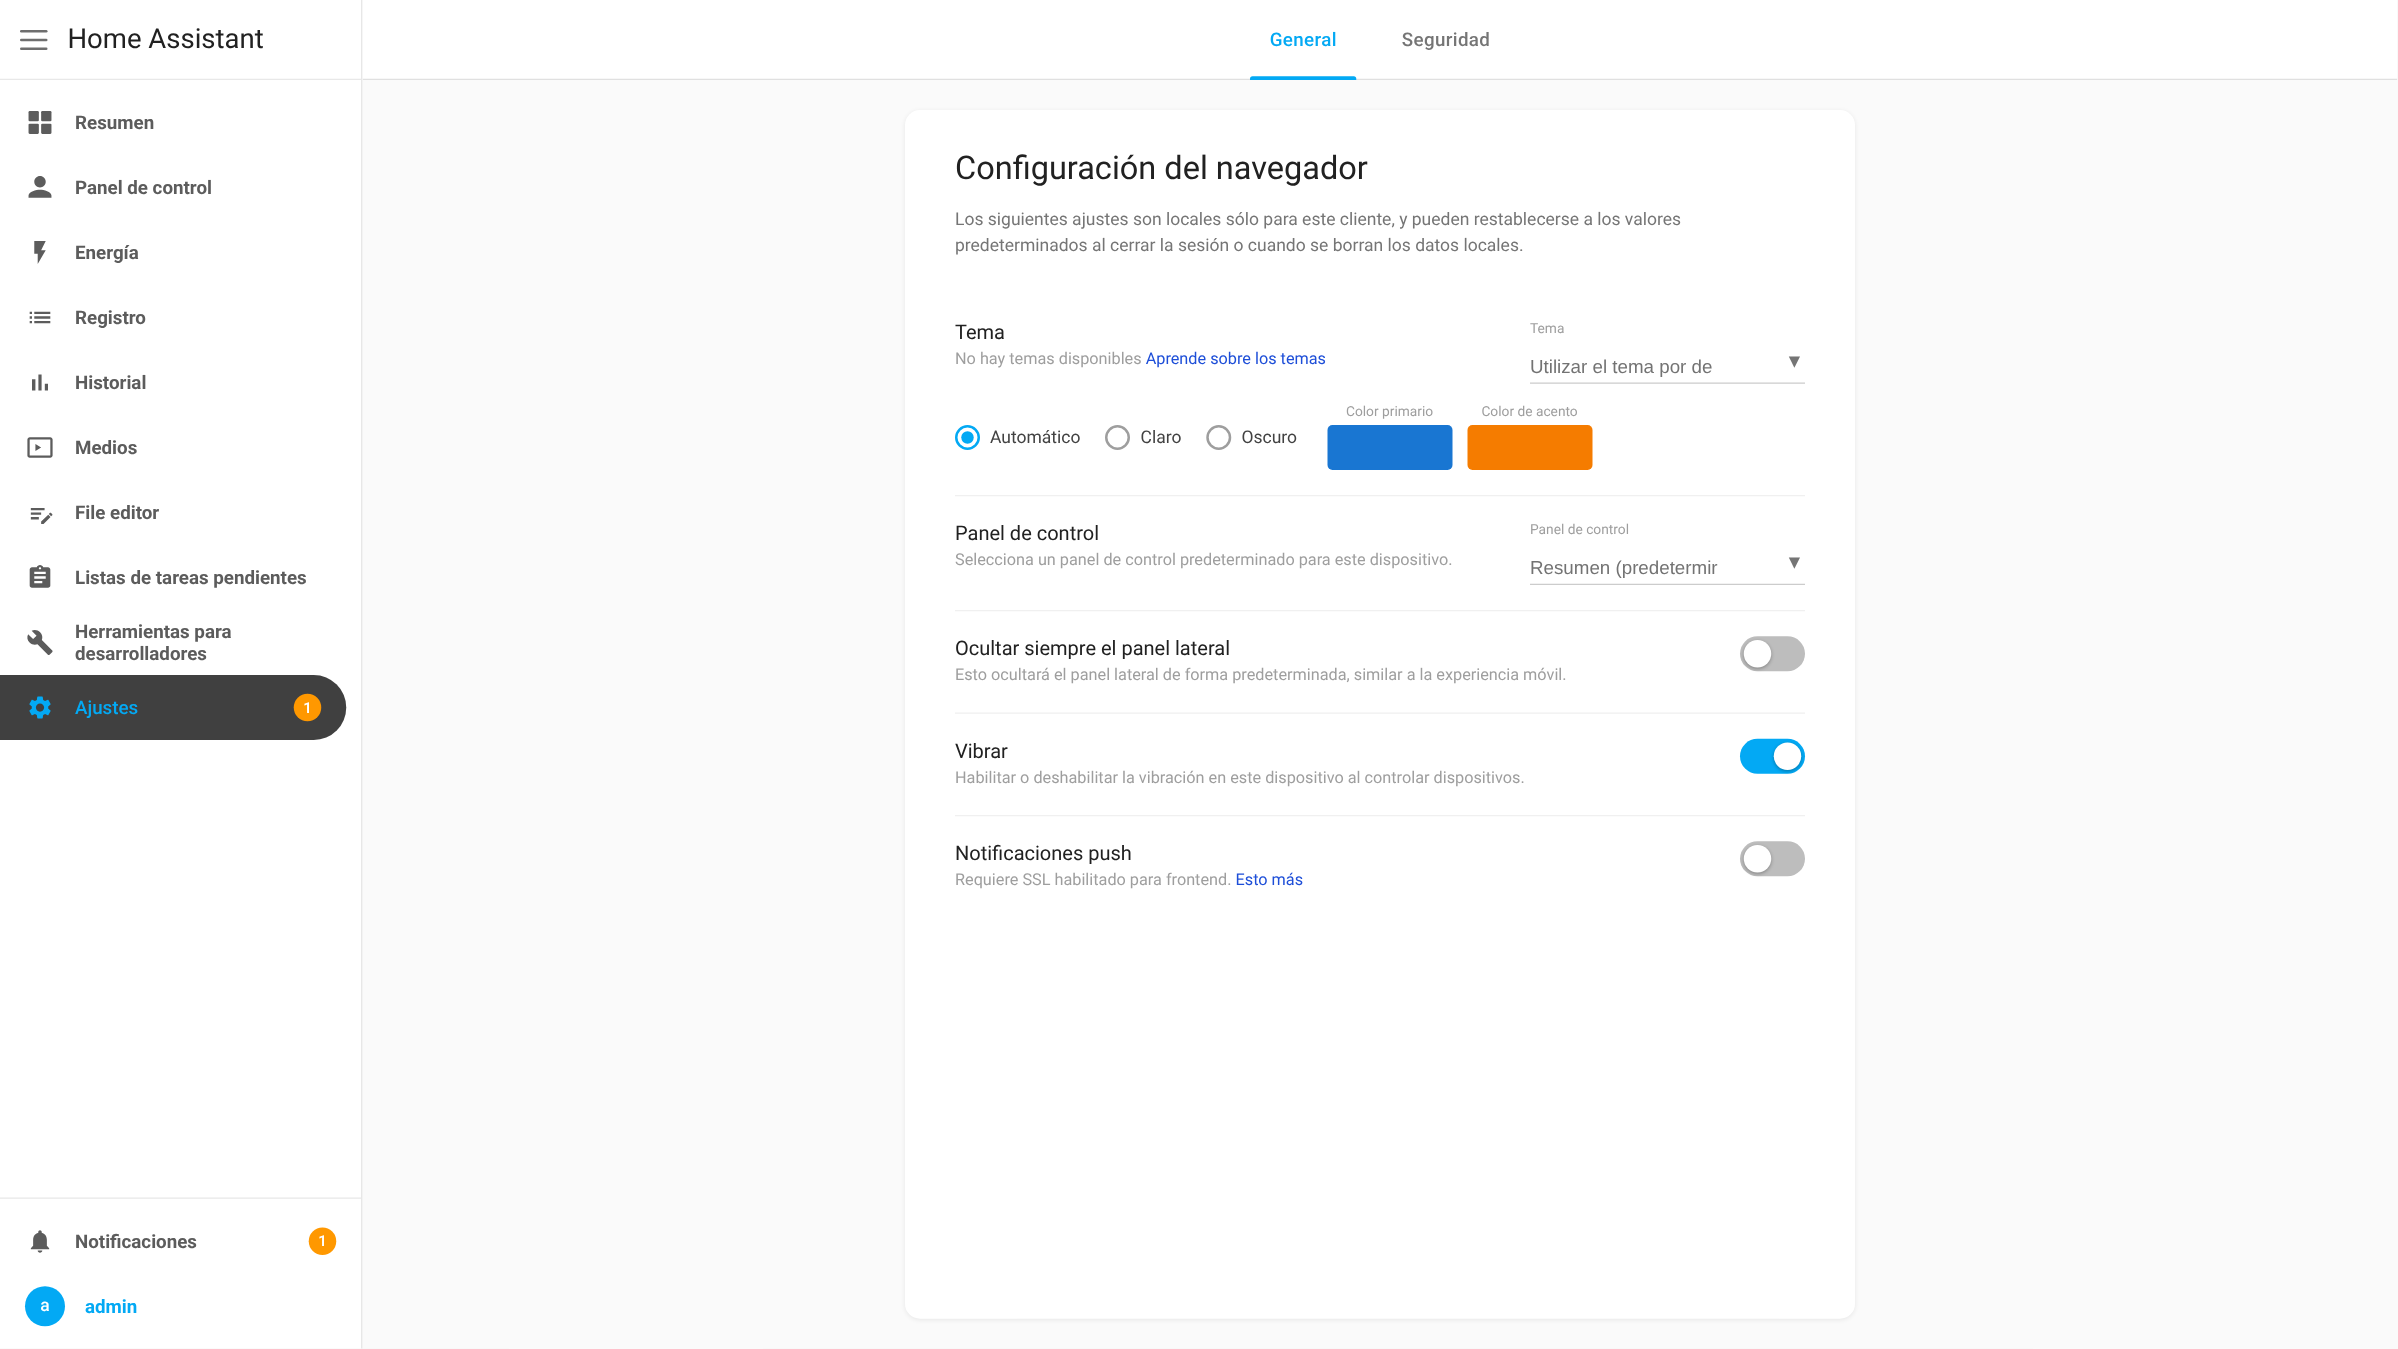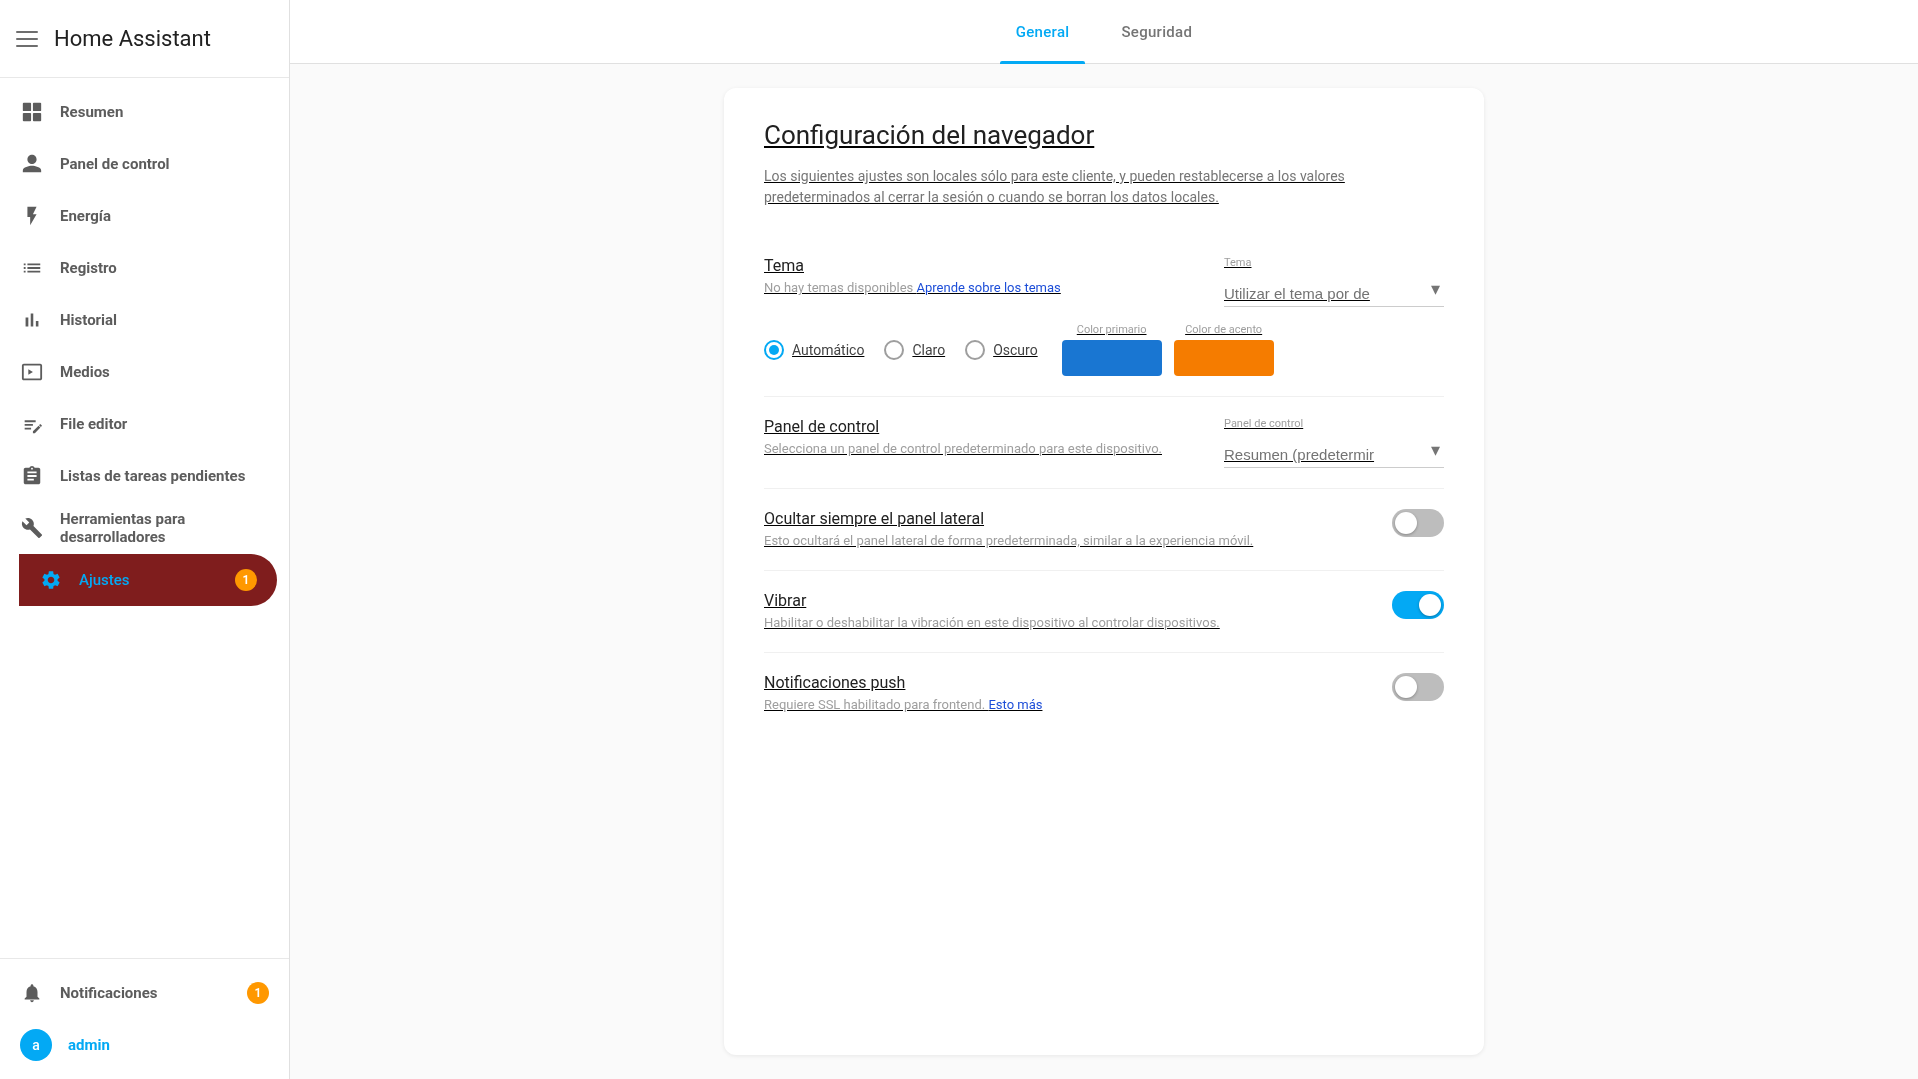--- a/index.html
+++ b/index.html
@@ -21,21 +21,21 @@
       border-right: 1px solid #e0e0e0;
       height: 100vh;
       overflow-y: auto;
       overflow-x: hidden;
     }
 
     .sidebar-header {
       display: flex;
       align-items: center;
       padding: 0 16px;
-      height: 78px;
+      height: 64px;
       border-bottom: 1px solid #e8e8e8;
       gap: 16px;
     }
 
     .hamburger-icon {
       cursor: pointer;
       display: flex;
       flex-direction: column;
       gap: 5px;
     }
@@ -65,24 +65,23 @@
       height: 52px;
       gap: 16px;
       cursor: pointer;
       color: #5c5c5c;
       position: relative;
       transition: background 0.15s;
     }
 
     .sidebar-item.active {
       color: #03a9f4;
-      background: #7f1d1d;
+      background: #404040;
       border-radius: 0 26px 26px 0;
       margin-right: 12px;
-      margin-left: 19px;
     }
 
     .sidebar-icon {
       width: 24px;
       height: 24px;
       display: flex;
       align-items: center;
       justify-content: center;
       font-size: 20px;
       flex-shrink: 0;
@@ -184,21 +183,20 @@
       background: #03a9f4;
       border-radius: 2px 2px 0 0;
     }
 
     .content-area {
       flex: 1;
       overflow-y: auto;
       padding: 24px 32px;
       display: flex;
       justify-content: center;
-      text-decoration: underline;
     }
 
     .settings-card {
       background: #fff;
       border-radius: 12px;
       padding: 32px 40px;
       max-width: 760px;
       width: 100%;
       box-shadow: 0 1px 4px rgba(0,0,0,0.08);
     }

